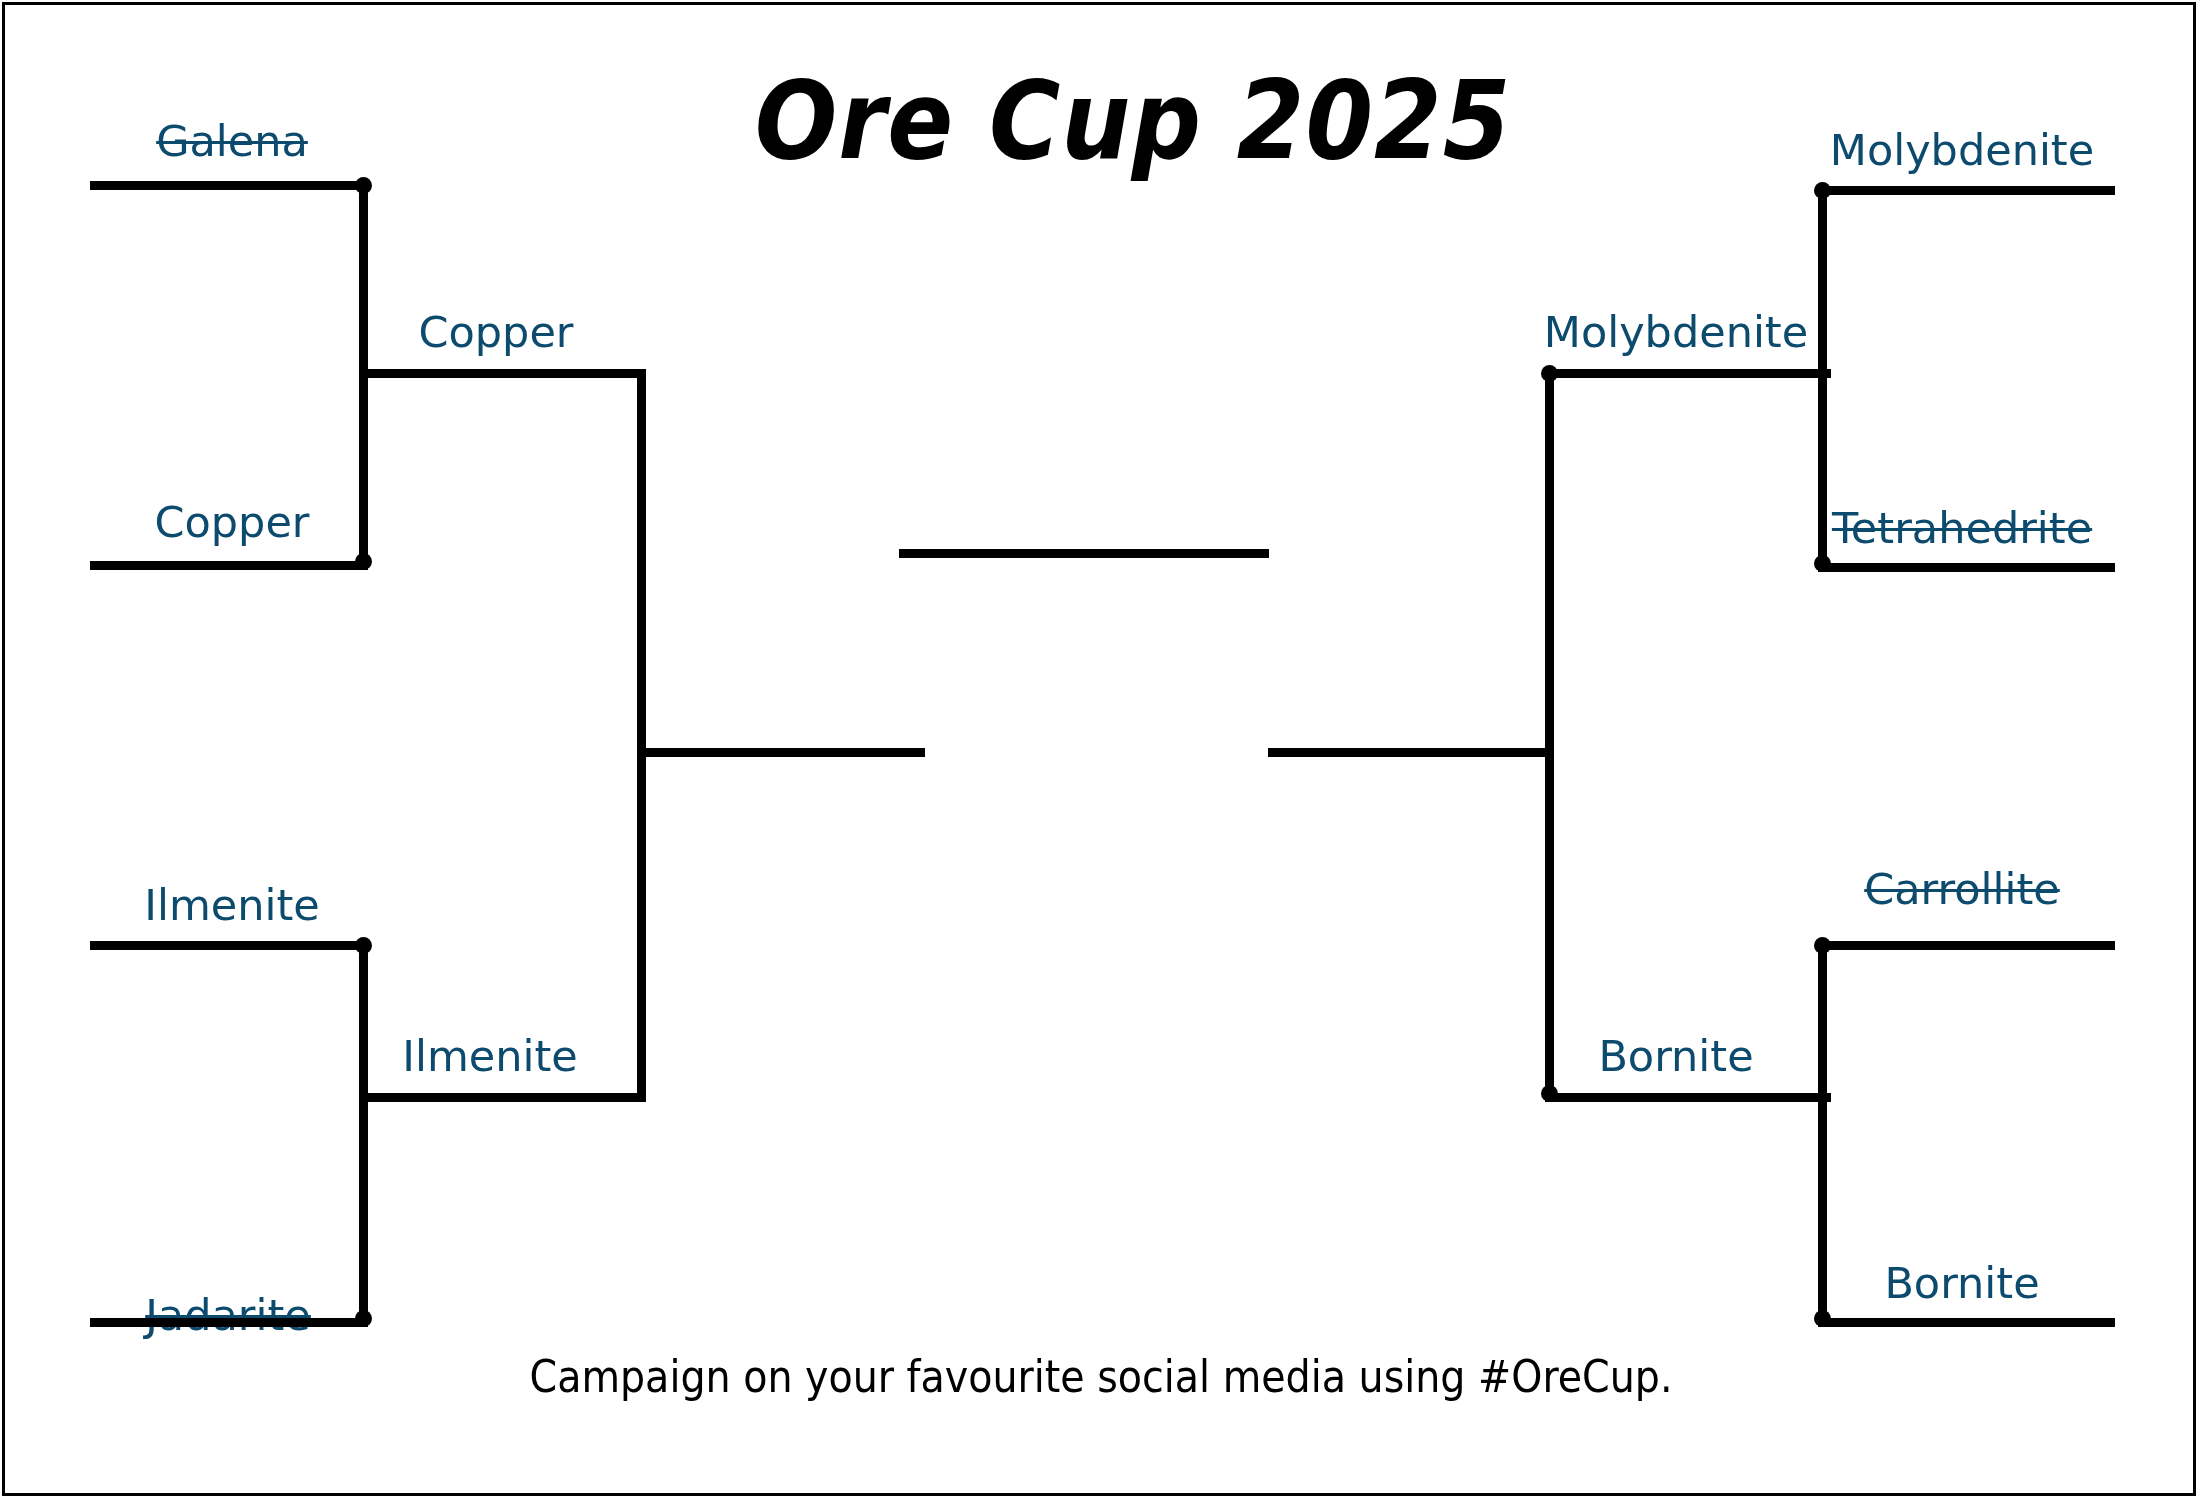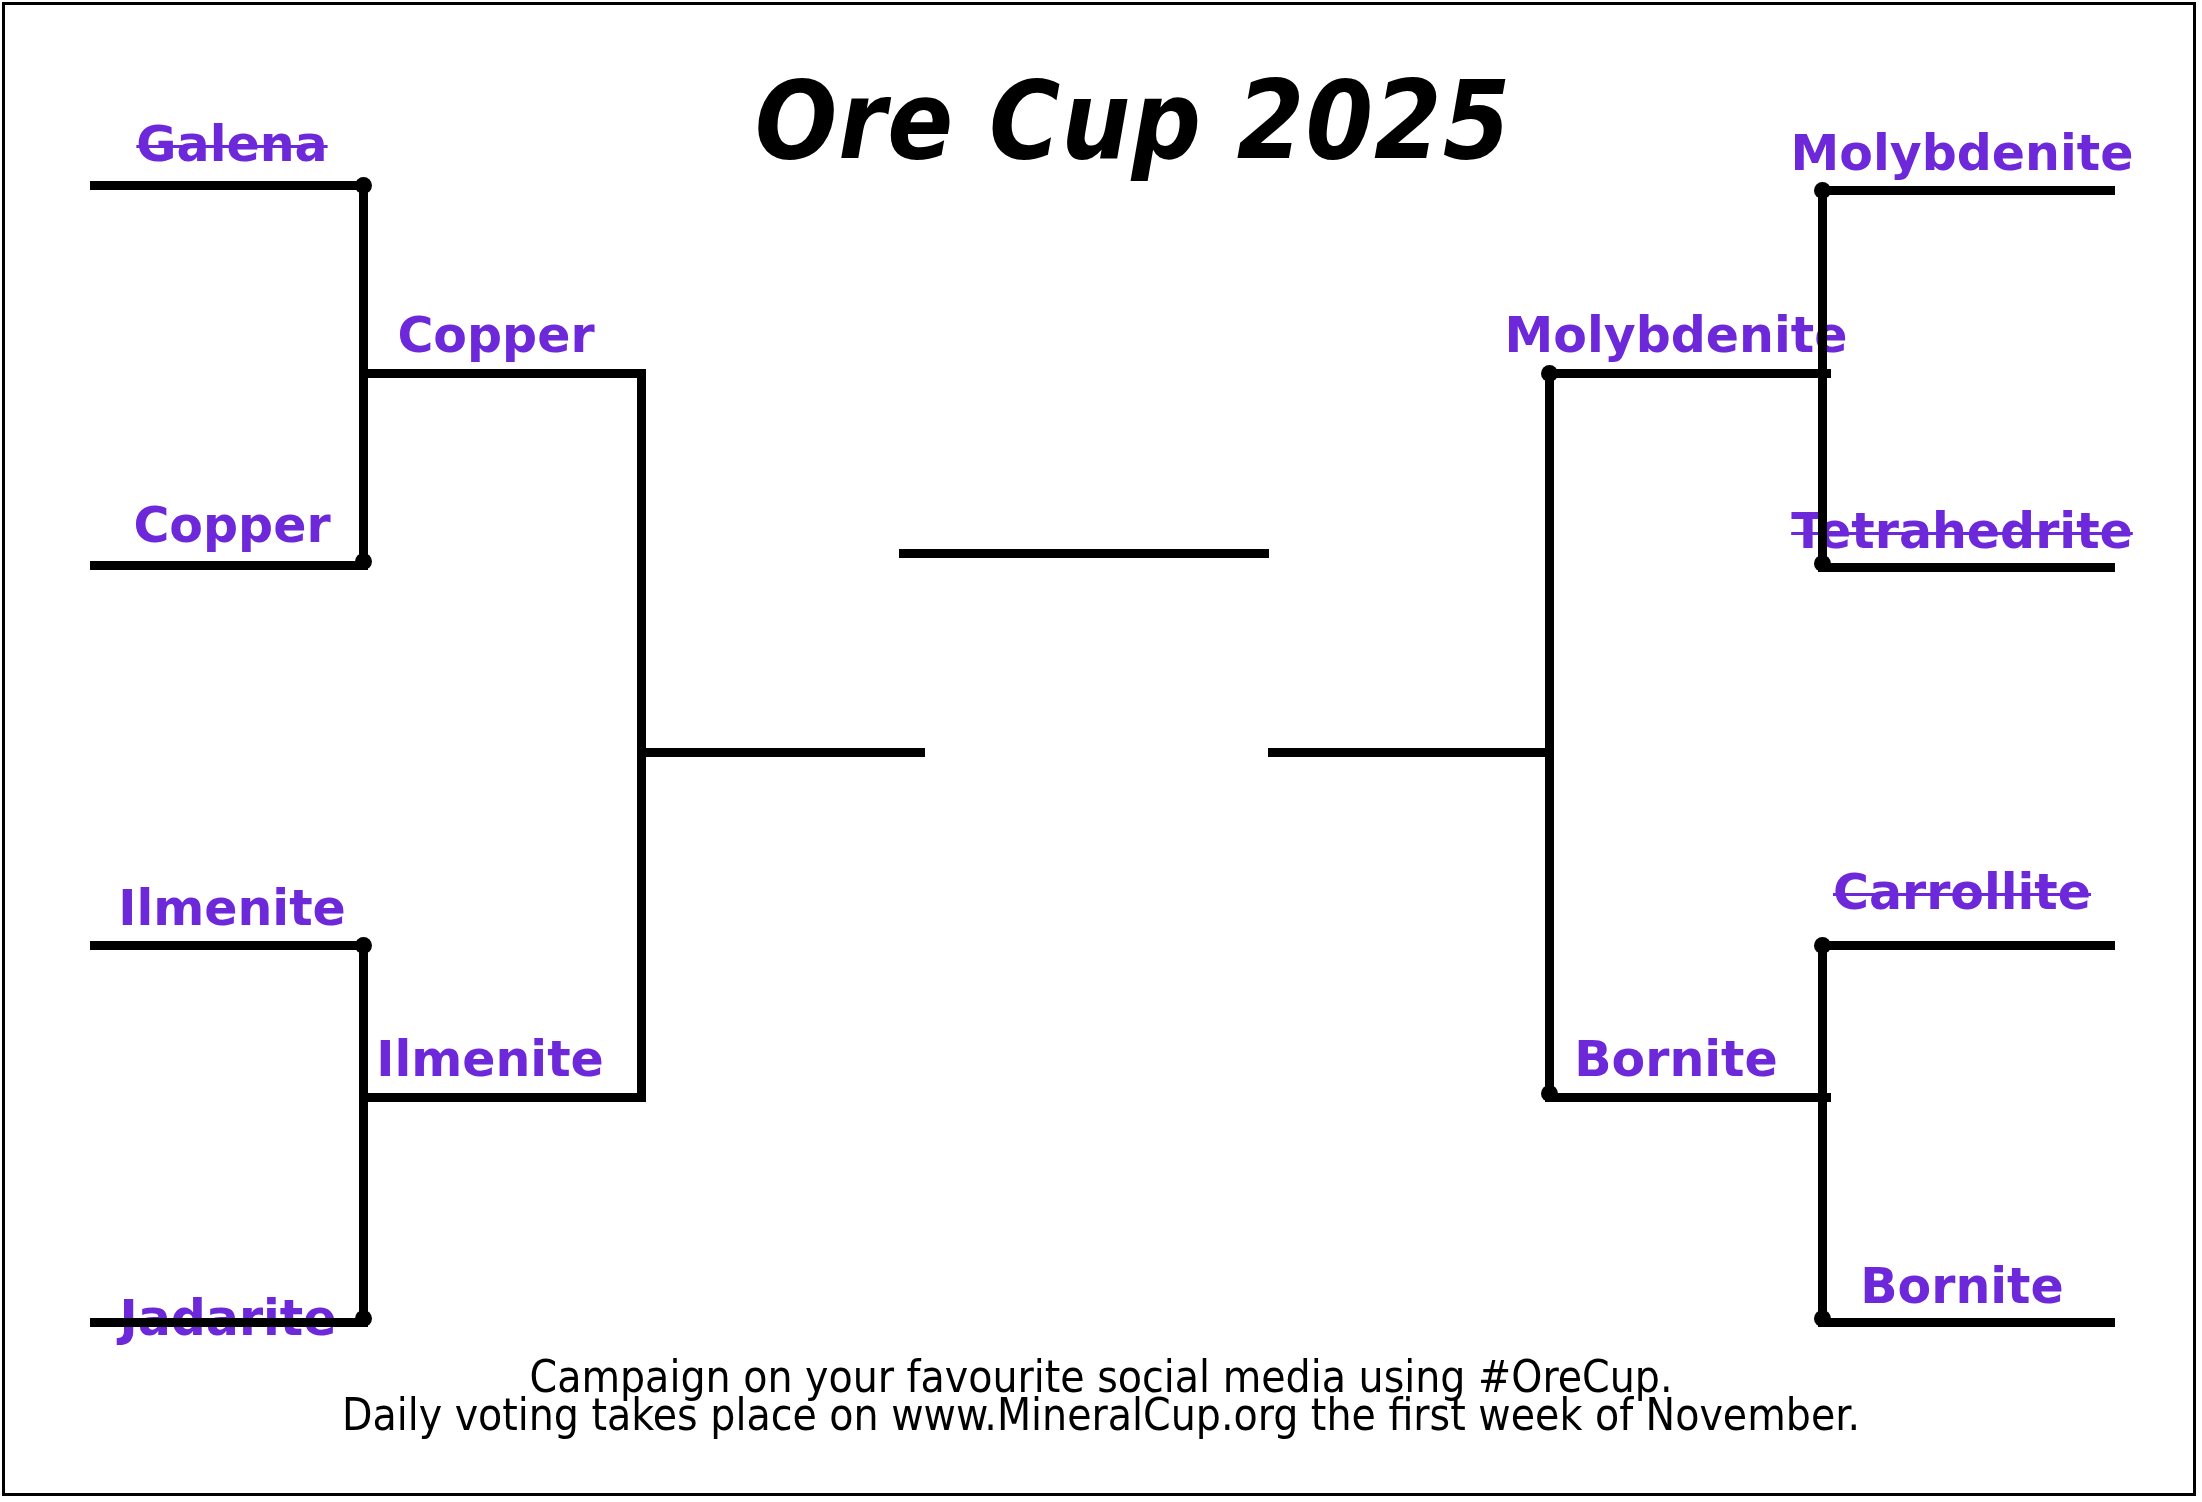--- a/index.html
+++ b/index.html
@@ -39,26 +39,25 @@
   .node-dot {
     position: absolute;
     width: 17px;
     height: 17px;
     background: #000000;
     border-radius: 50%;
   }
   
   .label {
     position: absolute;
-    font-size: 49px;
+    font-size: 43px;
     line-height: 1;
-    color: #6d28d9;
+    color: #0c4a6e;
     white-space: nowrap;
     font-family: "DejaVu Sans", sans-serif;
-    font-weight: bold;
   }
   .label.center  { transform: translateX(-50%); text-align: center; }
   .label.elim {
     text-decoration: line-through;
     text-decoration-thickness: 3px;
   }
   
   #title {
     position: absolute;
     left: 0;
@@ -161,16 +160,15 @@
 
   <div class="vline" style="left:1818px; top:941px; height:386px;"></div>
   <div class="node-dot" style="left:1814px; top:937px;"></div>
   <div class="node-dot" style="left:1814px; top:1310px;"></div>
 
   <div class="node-dot" style="left:1541px; top:365px;"></div>
   <div class="node-dot" style="left:1541px; top:1085px;"></div>
 
   <div id="footer">
     <div class="fline">Campaign on your favourite social media using #OreCup.</div>
-    <div class="fline">Daily voting takes place on www.MineralCup.org the first week of November.</div>
   </div>
 
 </div>
 
 </body></html>

